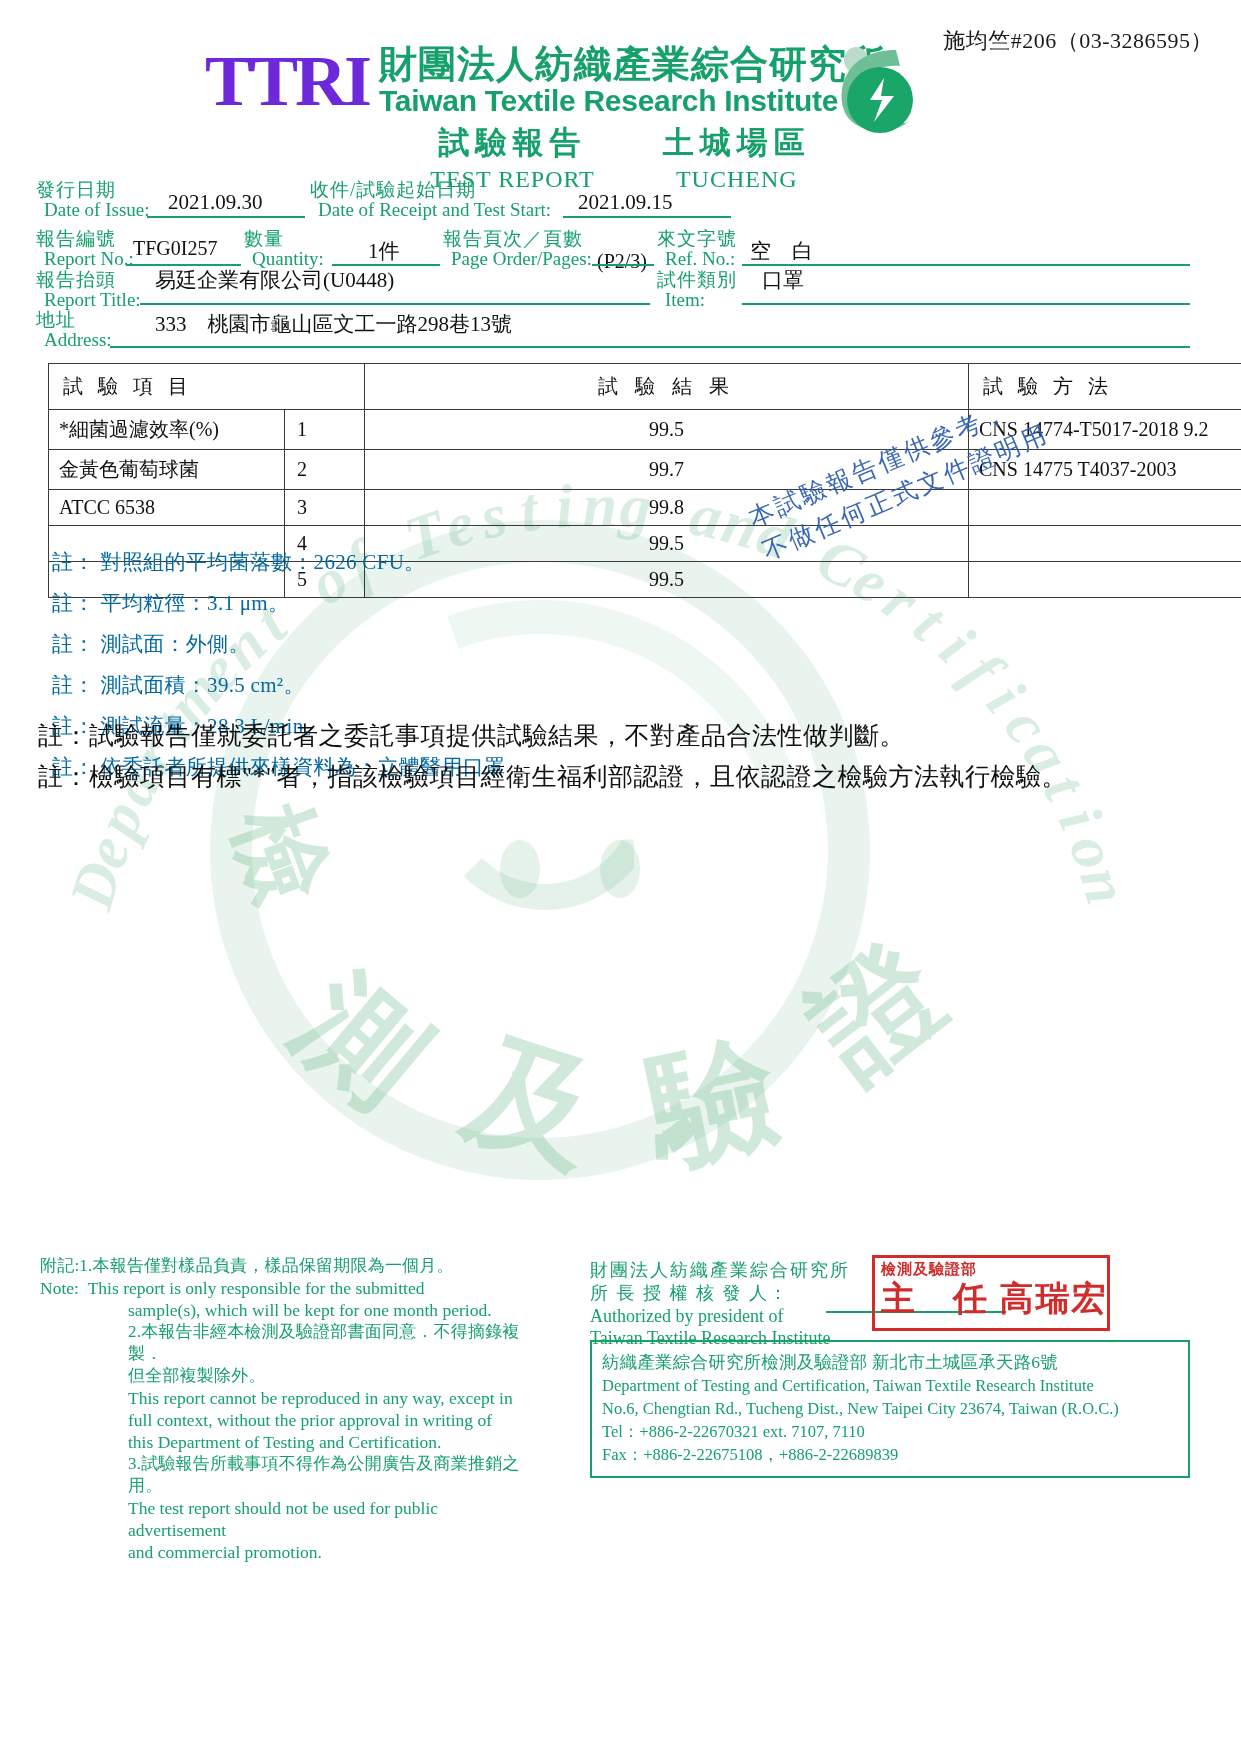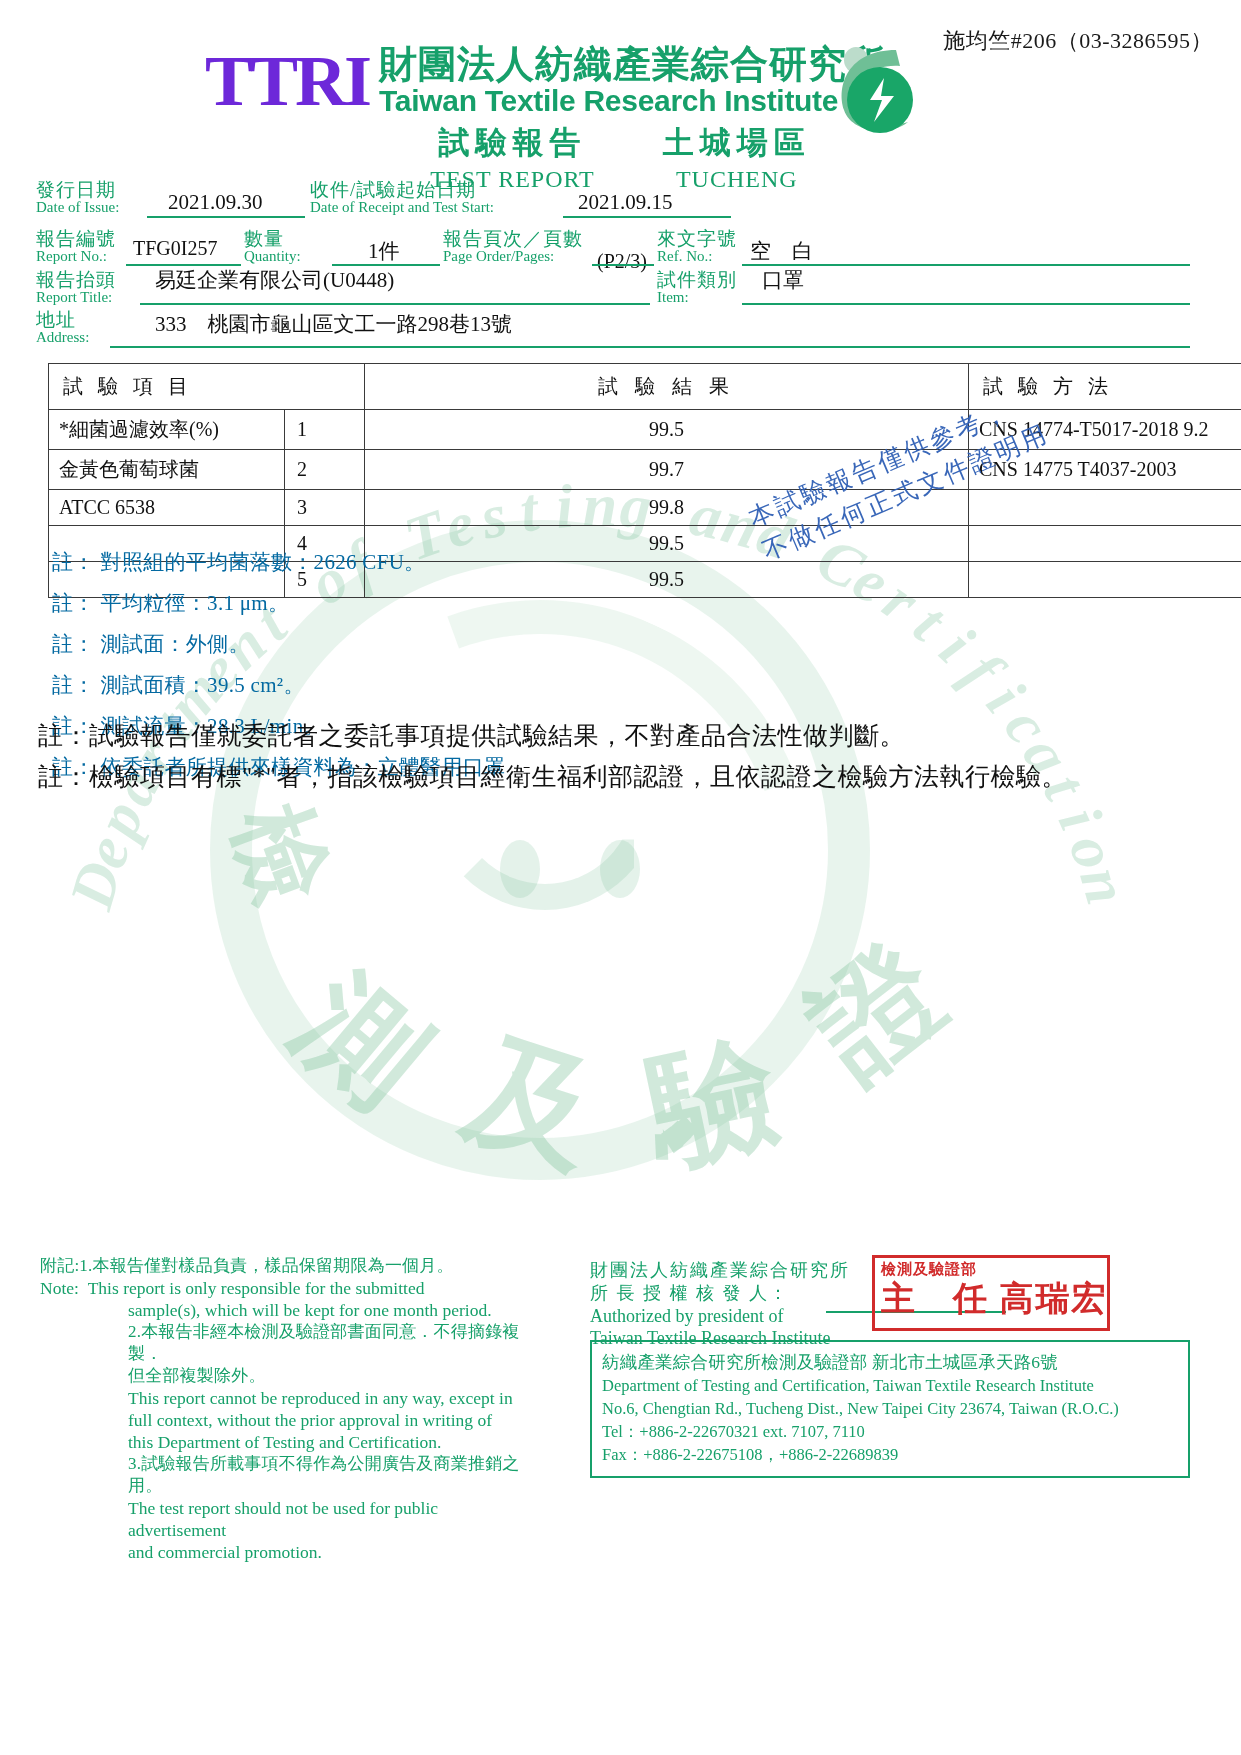--- a/index.html
+++ b/index.html
@@ -87,21 +87,21 @@
   .rt-col{display:inline-block;vertical-align:top;}
   .rt-gap{display:inline-block;width:60px;}
 
   
   .form{position:absolute;left:0;top:0;width:1241px;z-index:3;}
   .fl{position:absolute;}
   .lab{
     color:#16a06a;line-height:1.0;
   }
   .lab .cn{display:block;font-size:19px;letter-spacing:1px;}
-  .lab .en{display:block;font-size:15px;margin-top:1px;}
+  .lab .en{display:block;font-size:19px;margin-top:1px;margin-left:8px;}
   .val{position:absolute;font-size:21px;color:#111;}
   .uline{position:absolute;height:1.6px;background:#16a06a;}
 
   
   table.rt{
     position:absolute;left:48px;top:363px;width:1230px;
     border-collapse:collapse;z-index:3;background:transparent;
   }
   table.rt td,table.rt th{
     border:1px solid #3a3a3a;

